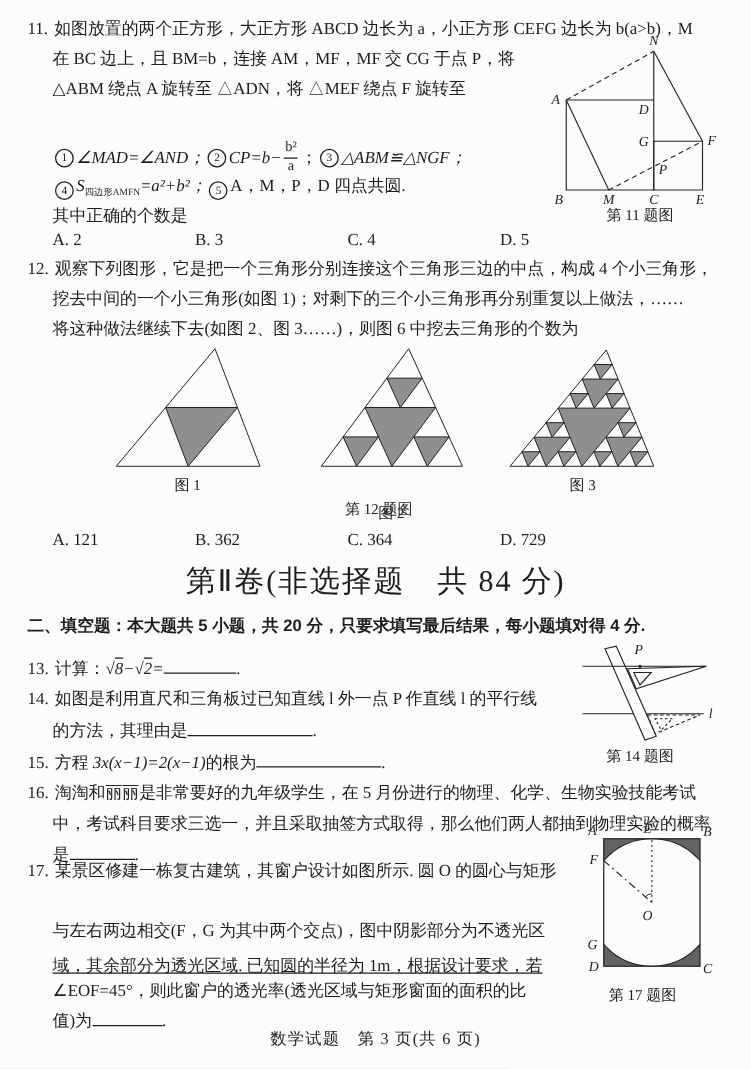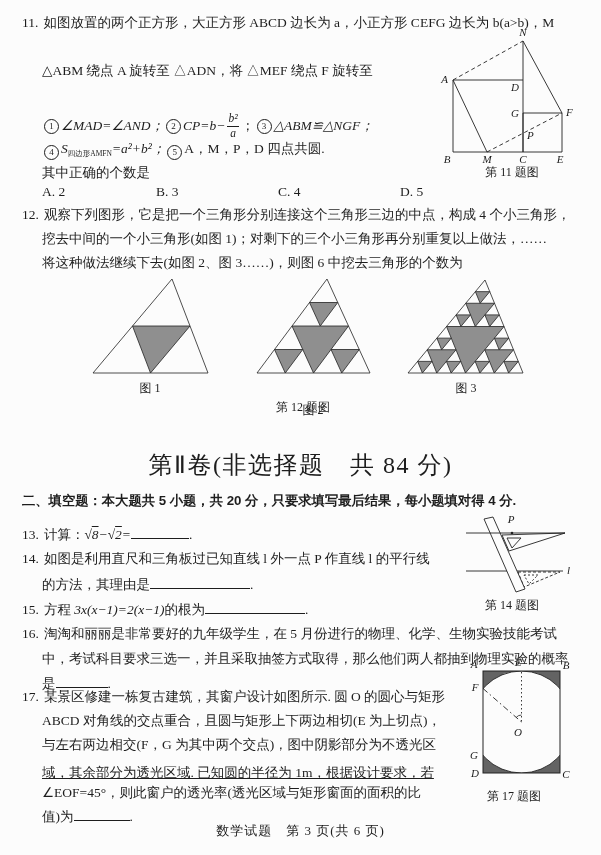--- a/index.html
+++ b/index.html
@@ -6,41 +6,42 @@
   #page{position:relative;width:601px;height:855px;background:#fcfcfc;overflow:hidden;
         font-family:"Liberation Serif",serif;color:#1d1d1d;}
   .ln{position:absolute;white-space:nowrap;font-size:13.5px;line-height:1.4;}
   .num{display:inline-block;margin-right:5px;}
   .it{font-style:italic;}
   .blank{display:inline-block;border-bottom:1px solid #1d1d1d;height:13px;vertical-align:baseline;}
   .circ{display:inline-flex;align-items:center;justify-content:center;width:13px;height:13px;
         border:1px solid #1d1d1d;border-radius:50%;font-size:9px;line-height:1;margin:0 2px;
         vertical-align:-2px;font-style:normal;}
   .frac{display:inline-flex;flex-direction:column;align-items:center;vertical-align:middle;
-        font-size:11.5px;line-height:1.15;margin:16px 2px;font-style:italic;}
+        font-size:11.5px;line-height:1.15;margin:16px 2px;}
   .fden{border-top:1px solid #1d1d1d;padding:0 3px;}
   .ssub{font-size:7.5px;vertical-align:-3px;letter-spacing:0;}
   .oline{text-decoration:overline;}
   .optrow{position:absolute;left:0;width:601px;height:20px;}
   .opt{position:absolute;font-size:13.5px;white-space:nowrap;}
   .sec-title{position:absolute;left:0;width:601px;text-align:center;font-size:24px;letter-spacing:1.5px;}
   .intro{position:absolute;white-space:nowrap;font-family:"Liberation Sans",sans-serif;
          font-weight:700;font-size:13.3px;}
   .figcap{position:absolute;font-size:12px;transform:translateX(-50%);white-space:nowrap;}
   .footer{position:absolute;left:0;width:601px;text-align:center;font-size:13px;letter-spacing:1px;}
   svg{position:absolute;overflow:visible;}
   svg text{font-family:"Liberation Serif",serif;font-size:11px;fill:#1d1d1d;font-style:italic;}
   svg text.cjk{font-style:normal;font-size:12px;}
 </style>
 </head>
 <body>
 
 <div id="page">
 
   <div class="ln" style="left:22px;top:14px;"><span class="num">11.</span><span>如图放置的两个正方形，大正方形 ABCD 边长为 a，小正方形 CEFG 边长为 b(a&gt;b)，M</span></div>
+  <div class="ln" style="left:42px;top:38px;">在 BC 边上，且 BM=b，连接 AM，MF，MF 交 CG 于点 P，将</div>
   <div class="ln" style="left:42px;top:62px;">△ABM 绕点 A 旋转至 △ADN，将 △MEF 绕点 F 旋转至</div>
 
   <div class="ln" style="left:42px;top:110px;height:32px;display:flex;align-items:center;">
     <span class="circ">1</span>
       <span class="it">∠MAD=∠AND；</span>
       <span class="circ">2</span>
       <span class="it">CP=b−</span>
       <span class="frac">
         <span class="fnum">b²</span>
         <span class="fden">a</span>
@@ -116,20 +117,26 @@
       <polygon points="89.375,62.125 103.75,62.125 94.125,73.75" fill="#8f8f8f" stroke="#222" stroke-width="0.8"></polygon>
       <polygon points="70.125,85.375 84.5,85.375 74.875,97" fill="#8f8f8f" stroke="#222" stroke-width="0.8"></polygon>
       <polygon points="98.875,85.375 113.25,85.375 103.625,97" fill="#8f8f8f" stroke="#222" stroke-width="0.8"></polygon>
     </svg>
 
   <div class="figcap" style="left:150px;top:380px;">图 1</div>
   <div class="figcap" style="left:313px;top:402px;">图 2</div>
   <div class="figcap" style="left:466px;top:380px;">图 3</div>
   <div class="figcap" style="left:303px;top:399px;">第 12 题图</div>
 
+  <div class="optrow" style="top:424px;">
+    <span class="opt" style="left:42px;"><span>A.</span> <span>121</span></span>
+    <span class="opt" style="left:156px;"><span>B.</span> <span>362</span></span>
+    <span class="opt" style="left:278px;"><span>C.</span> <span>364</span></span>
+    <span class="opt" style="left:400px;"><span>D.</span> <span>729</span></span>
+  </div>
 
   <div class="sec-title" style="top:449px;">第Ⅱ卷(非选择题　共 84 分)</div>
 
   <div class="intro" style="left:22px;top:492px;">二、填空题：本大题共 5 小题，共 20 分，只要求填写最后结果，每小题填对得 4 分.</div>
 
   <div class="ln" style="left:22px;top:525px;"><span class="num">13.</span><span>计算：</span><span class="it"><span>√</span><span class="oline">8</span><span>−</span><span>√</span><span class="oline">2</span><span>=</span></span><span class="blank" style="width:58px;"></span><span>.</span></div>
 
   <div class="ln" style="left:22px;top:550px;"><span class="num">14.</span><span>如图是利用直尺和三角板过已知直线 l 外一点 P 作直线 l 的平行线</span></div>
   <div class="ln" style="left:42px;top:575px;"><span>的方法，其理由是</span><span class="blank" style="width:100px;"></span><span>.</span></div>
 
@@ -151,21 +158,20 @@
     <text x="57" y="101" text-anchor="middle" class="cjk">第 14 题图</text>
   </svg>
 
   <div class="ln" style="left:22px;top:600px;"><span class="num">15.</span><span>方程 </span><span class="it">3x(x−1)=2(x−1)</span><span>的根为</span><span class="blank" style="width:100px;"></span><span>.</span></div>
 
   <div class="ln" style="left:22px;top:625px;"><span class="num">16.</span><span>淘淘和丽丽是非常要好的九年级学生，在 5 月份进行的物理、化学、生物实验技能考试</span></div>
   <div class="ln" style="left:42px;top:650px;">中，考试科目要求三选一，并且采取抽签方式取得，那么他们两人都抽到物理实验的概率</div>
   <div class="ln" style="left:42px;top:674px;"><span>是</span><span class="blank" style="width:52px;"></span><span>.</span></div>
 
   <div class="ln" style="left:22px;top:688px;"><span class="num">17.</span><span>某景区修建一栋复古建筑，其窗户设计如图所示. 圆 O 的圆心与矩形</span></div>
-  <div class="ln" style="left:42px;top:712px;">ABCD 对角线的交点重合，且圆与矩形上下两边相切(E 为上切点)，</div>
   <div class="ln" style="left:42px;top:736px;">与左右两边相交(F，G 为其中两个交点)，图中阴影部分为不透光区</div>
   <div class="ln" style="left:42px;top:764px;text-decoration:underline;">域，其余部分为透光区域. 已知圆的半径为 1m，根据设计要求，若</div>
   <div class="ln" style="left:42px;top:784px;">∠EOF=45°，则此窗户的透光率(透光区域与矩形窗面的面积的比</div>
   <div class="ln" style="left:42px;top:807px;"><span>值)为</span><span class="blank" style="width:56px;"></span><span>.</span></div>
 
   <svg style="left:466px;top:653px;" width="124" height="152" viewBox="0 0 124 152">
     <defs>
         <clipPath id="clip17">
           <rect x="17" y="18" width="77" height="102"></rect>
         </clipPath>

